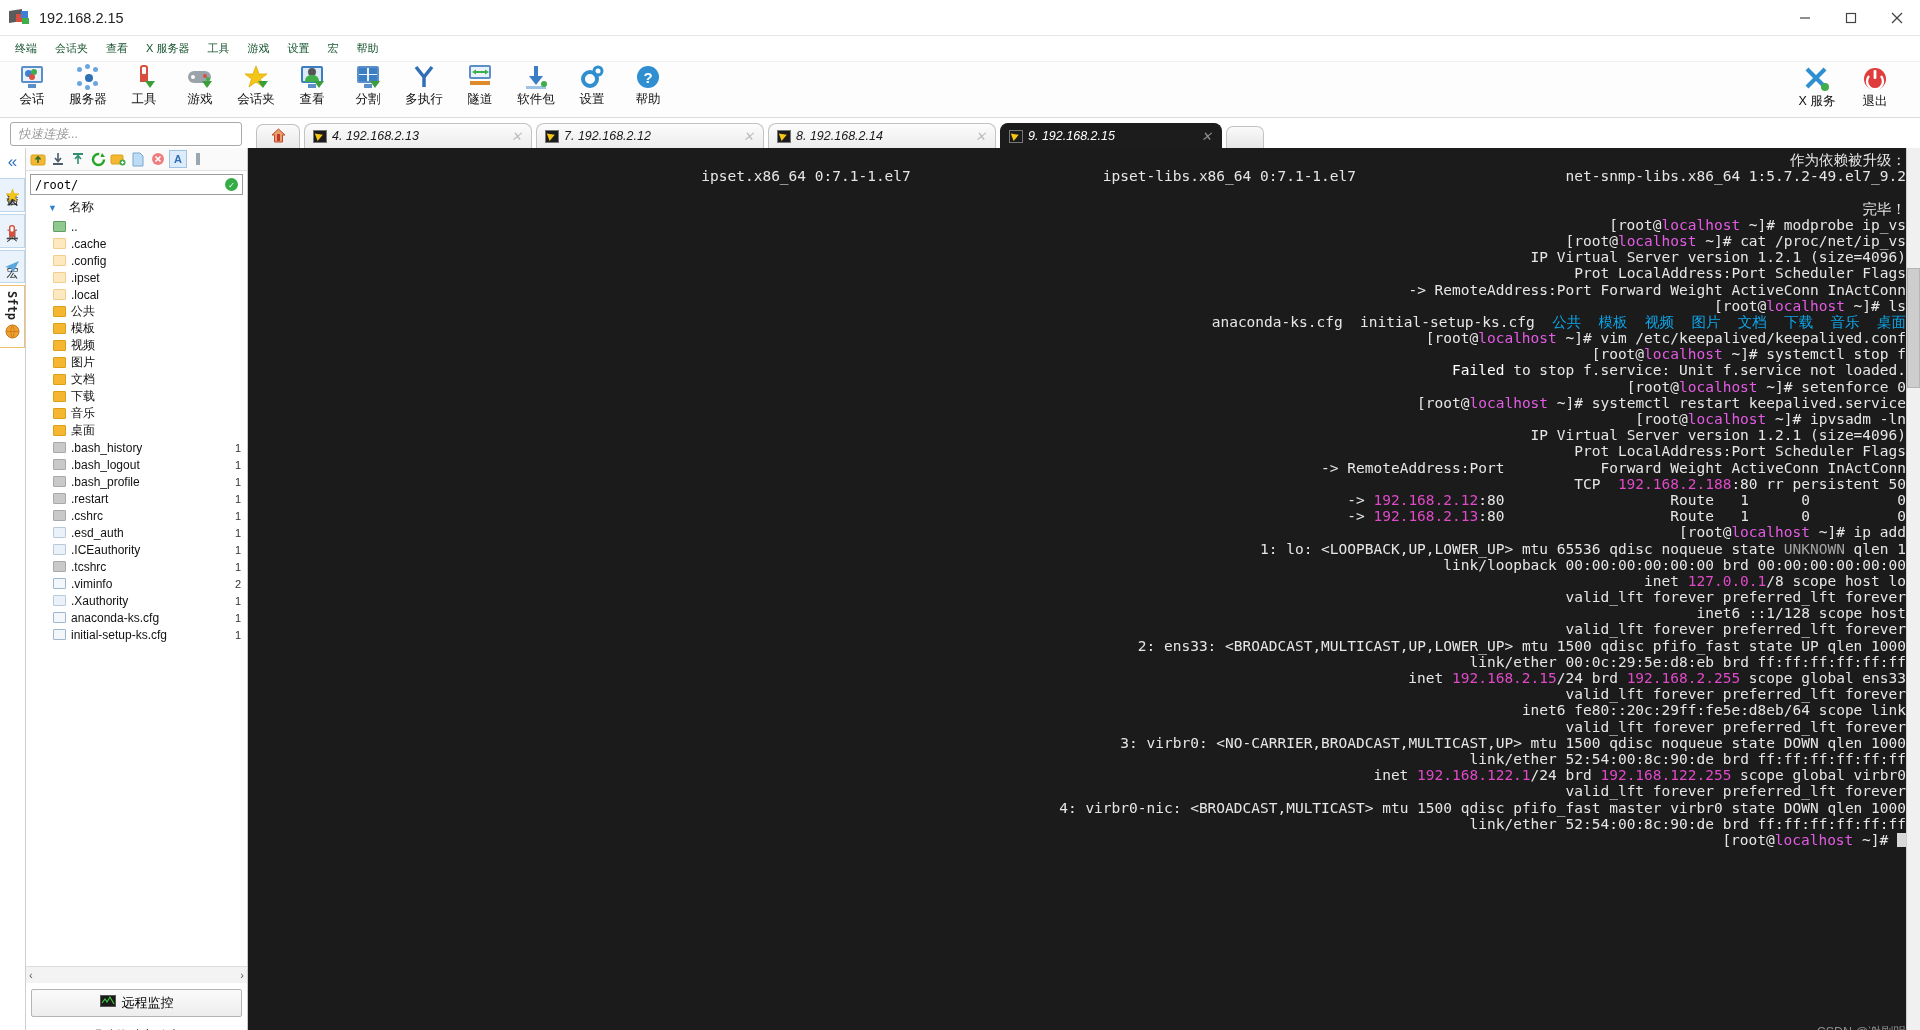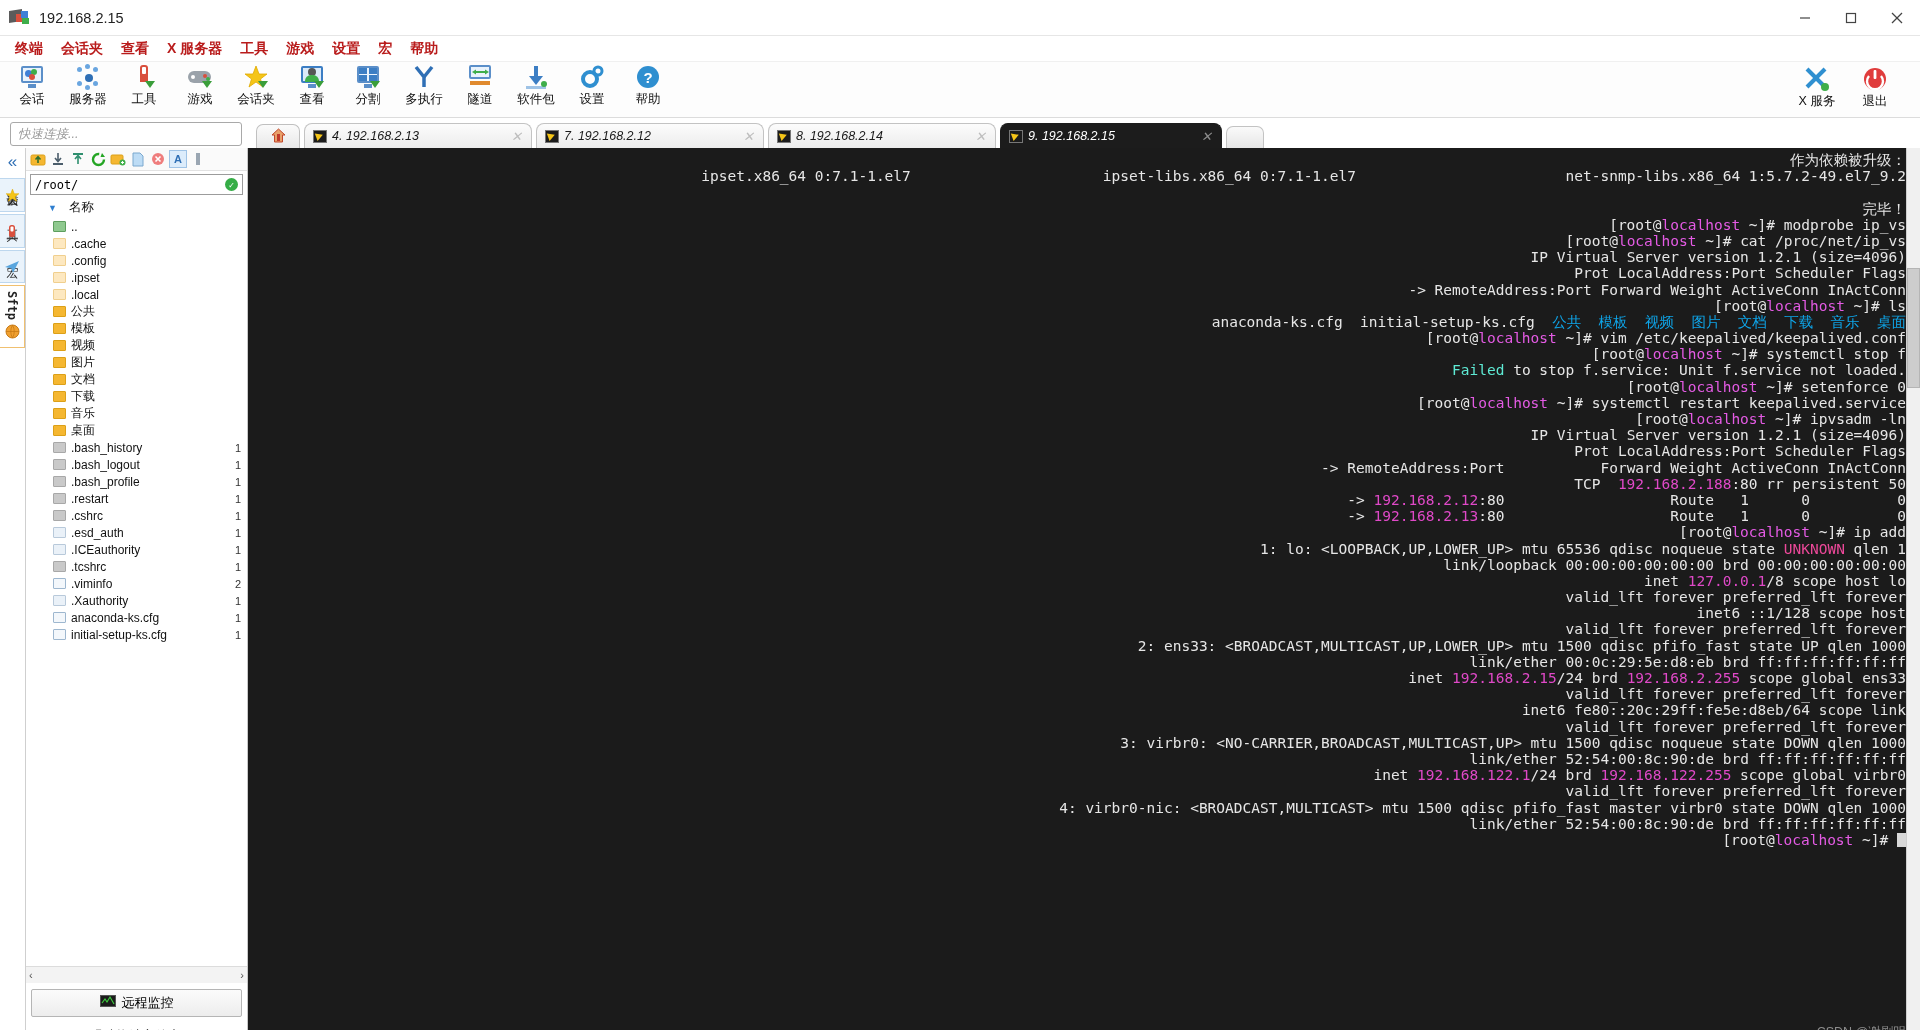--- a/index.html
+++ b/index.html
@@ -34,21 +34,21 @@
     color:#444; font-size:15px;
   }
   .winbtn svg{display:block;}
 
   
   .menubar {
     height:26px; display:flex; align-items:center;
     background:#ffffff; padding-left:6px;
     border-bottom:1px solid #f0f0f0;
   }
-  .menuitem { padding:3px 9px; font-size:14px; color:#b91c1c; white-space:nowrap;font-weight:bold; }
+  .menuitem { padding:3px 9px; font-size:11px; color:#14532d; white-space:nowrap; }
 
   
   .toolbar {
     height:56px; display:flex; align-items:flex-start;
     background:#fdfdfd; border-bottom:1px solid #dcdcdc;
     padding-left:4px; position:relative;
   }
   .tbtn {
     width:56px; display:flex; flex-direction:column; align-items:center;
     padding-top:2px; cursor:default;
@@ -162,23 +162,23 @@
   .termwrap{ flex:1; background:#1b1b1b; position:relative; display:flex; }
   .term{
     flex:1; padding:4px 0 0 8px;
     font-family:"DejaVu Sans Mono", monospace;
     font-size:14.5px; line-height:16.2px;
     color:#e6e6e6; white-space:pre; overflow:hidden;
   }
   .term .ln{ height:16.2px;text-align:right; }
   .magenta{ color:#e45be4; }
   .pink{ color:#e049c8; }
-  .red{ color:#5eead4; }
+  .red{ color:#ffffff; }
   .cyan{ color:#0ea5e9;font-family:Liberation Mono, monospace; }
-  .yellow{ color:#ec4899; }
+  .yellow{ color:#a3a3a3; }
   .cursor{ display:inline-block; width:9px; height:14px; background:#d8d8d8; vertical-align:-2px; }
   .vscroll{
     width:14px; background:#f0f0f0; border-left:1px solid #cfcfcf;
     display:flex; flex-direction:column; align-items:center; justify-content:space-between;
     font-size:9px; color:#555;
   }
   .vscroll .thumb{ position:absolute; right:0; width:13px; height:120px; background:#cdcdcd; border:1px solid #b5b5b5; }
   .watermark{
     position:absolute; right:8px; bottom:4px; color:#8d8d8d; font-size:12.5px;
     font-family:"Liberation Sans", sans-serif;

